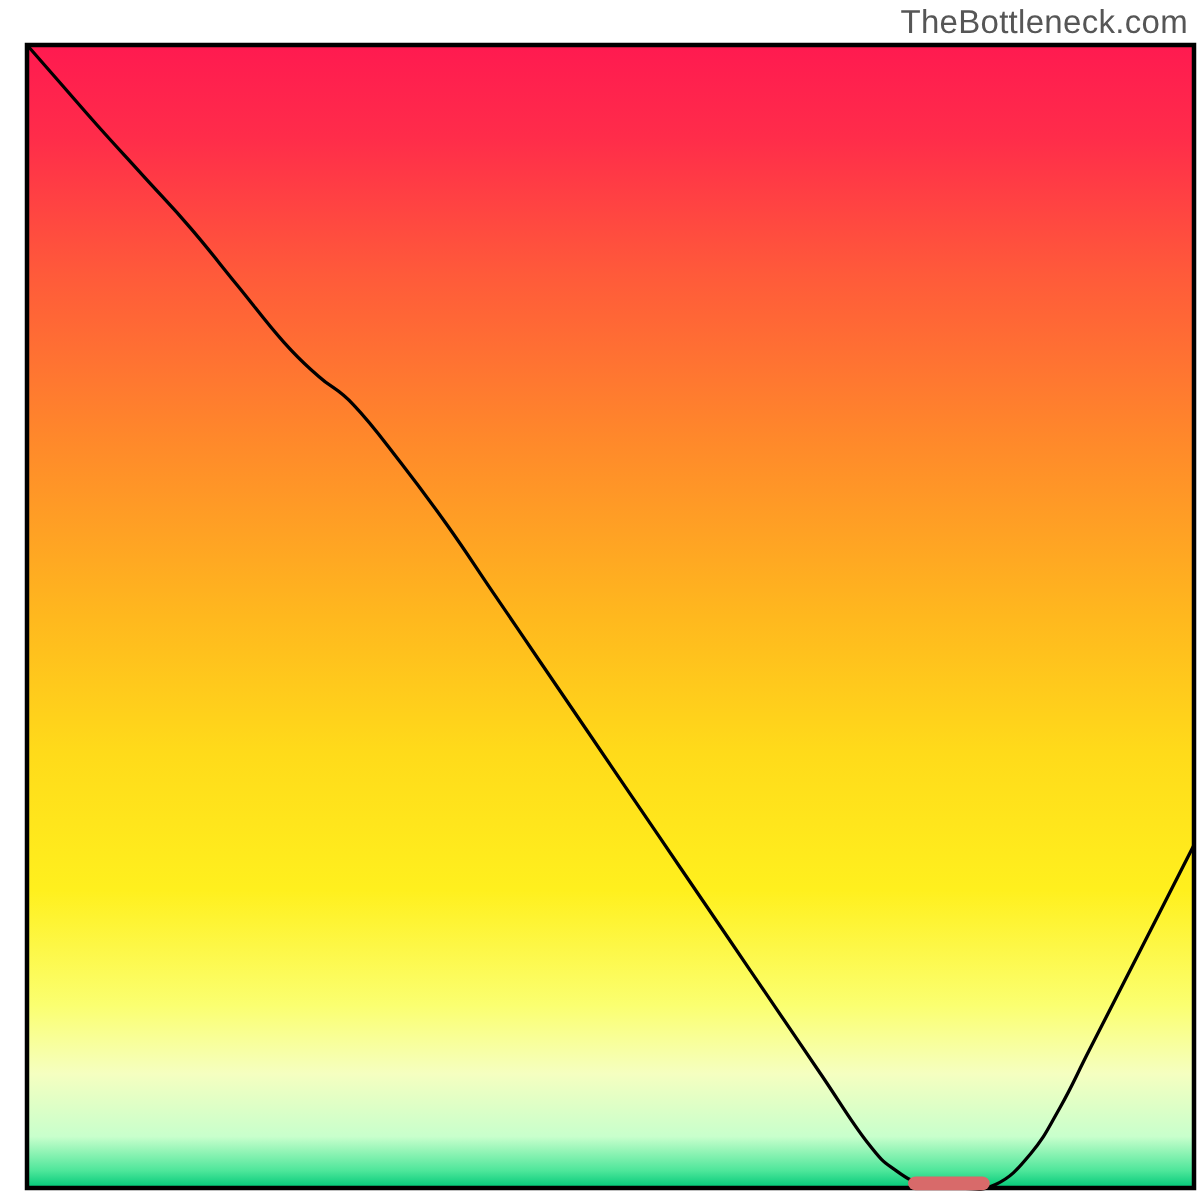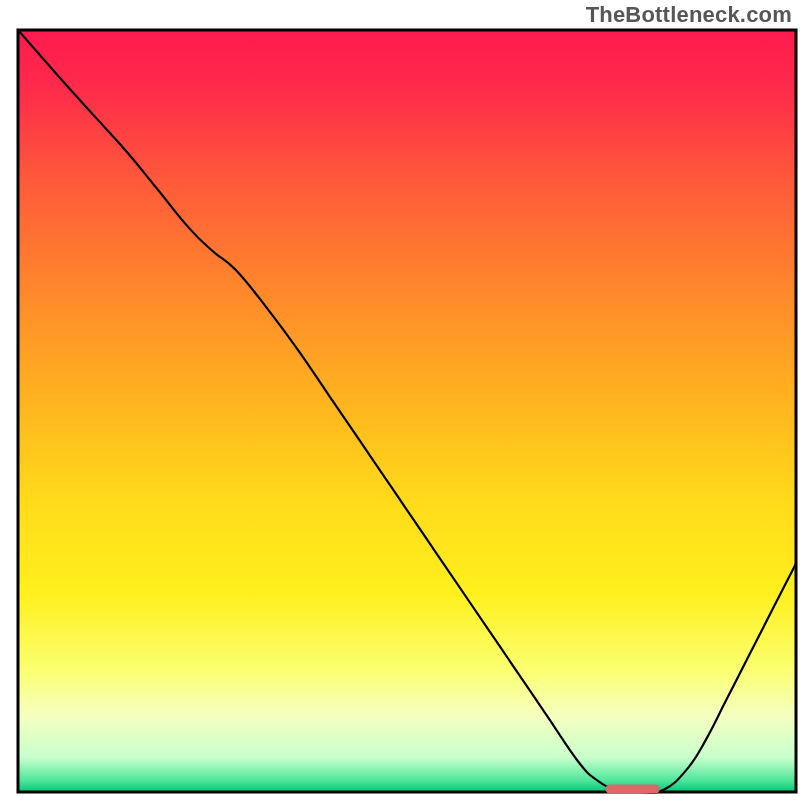--- a/index.html
+++ b/index.html
@@ -14,21 +14,21 @@
   .chart-container {
     position: relative;
     width: 800px;
     height: 800px;
   }
   .attribution {
     position: absolute;
     top: 2px;
     right: 8px;
     font-size: 22px;
-    font-weight: 700;
+    font-weight: 400;
     color: #565656;
     letter-spacing: 0.2px;
   }
   svg.plot {
     position: absolute;
     left: 0;
     top: 0;
     width: 800px;
     height: 800px;
   }

